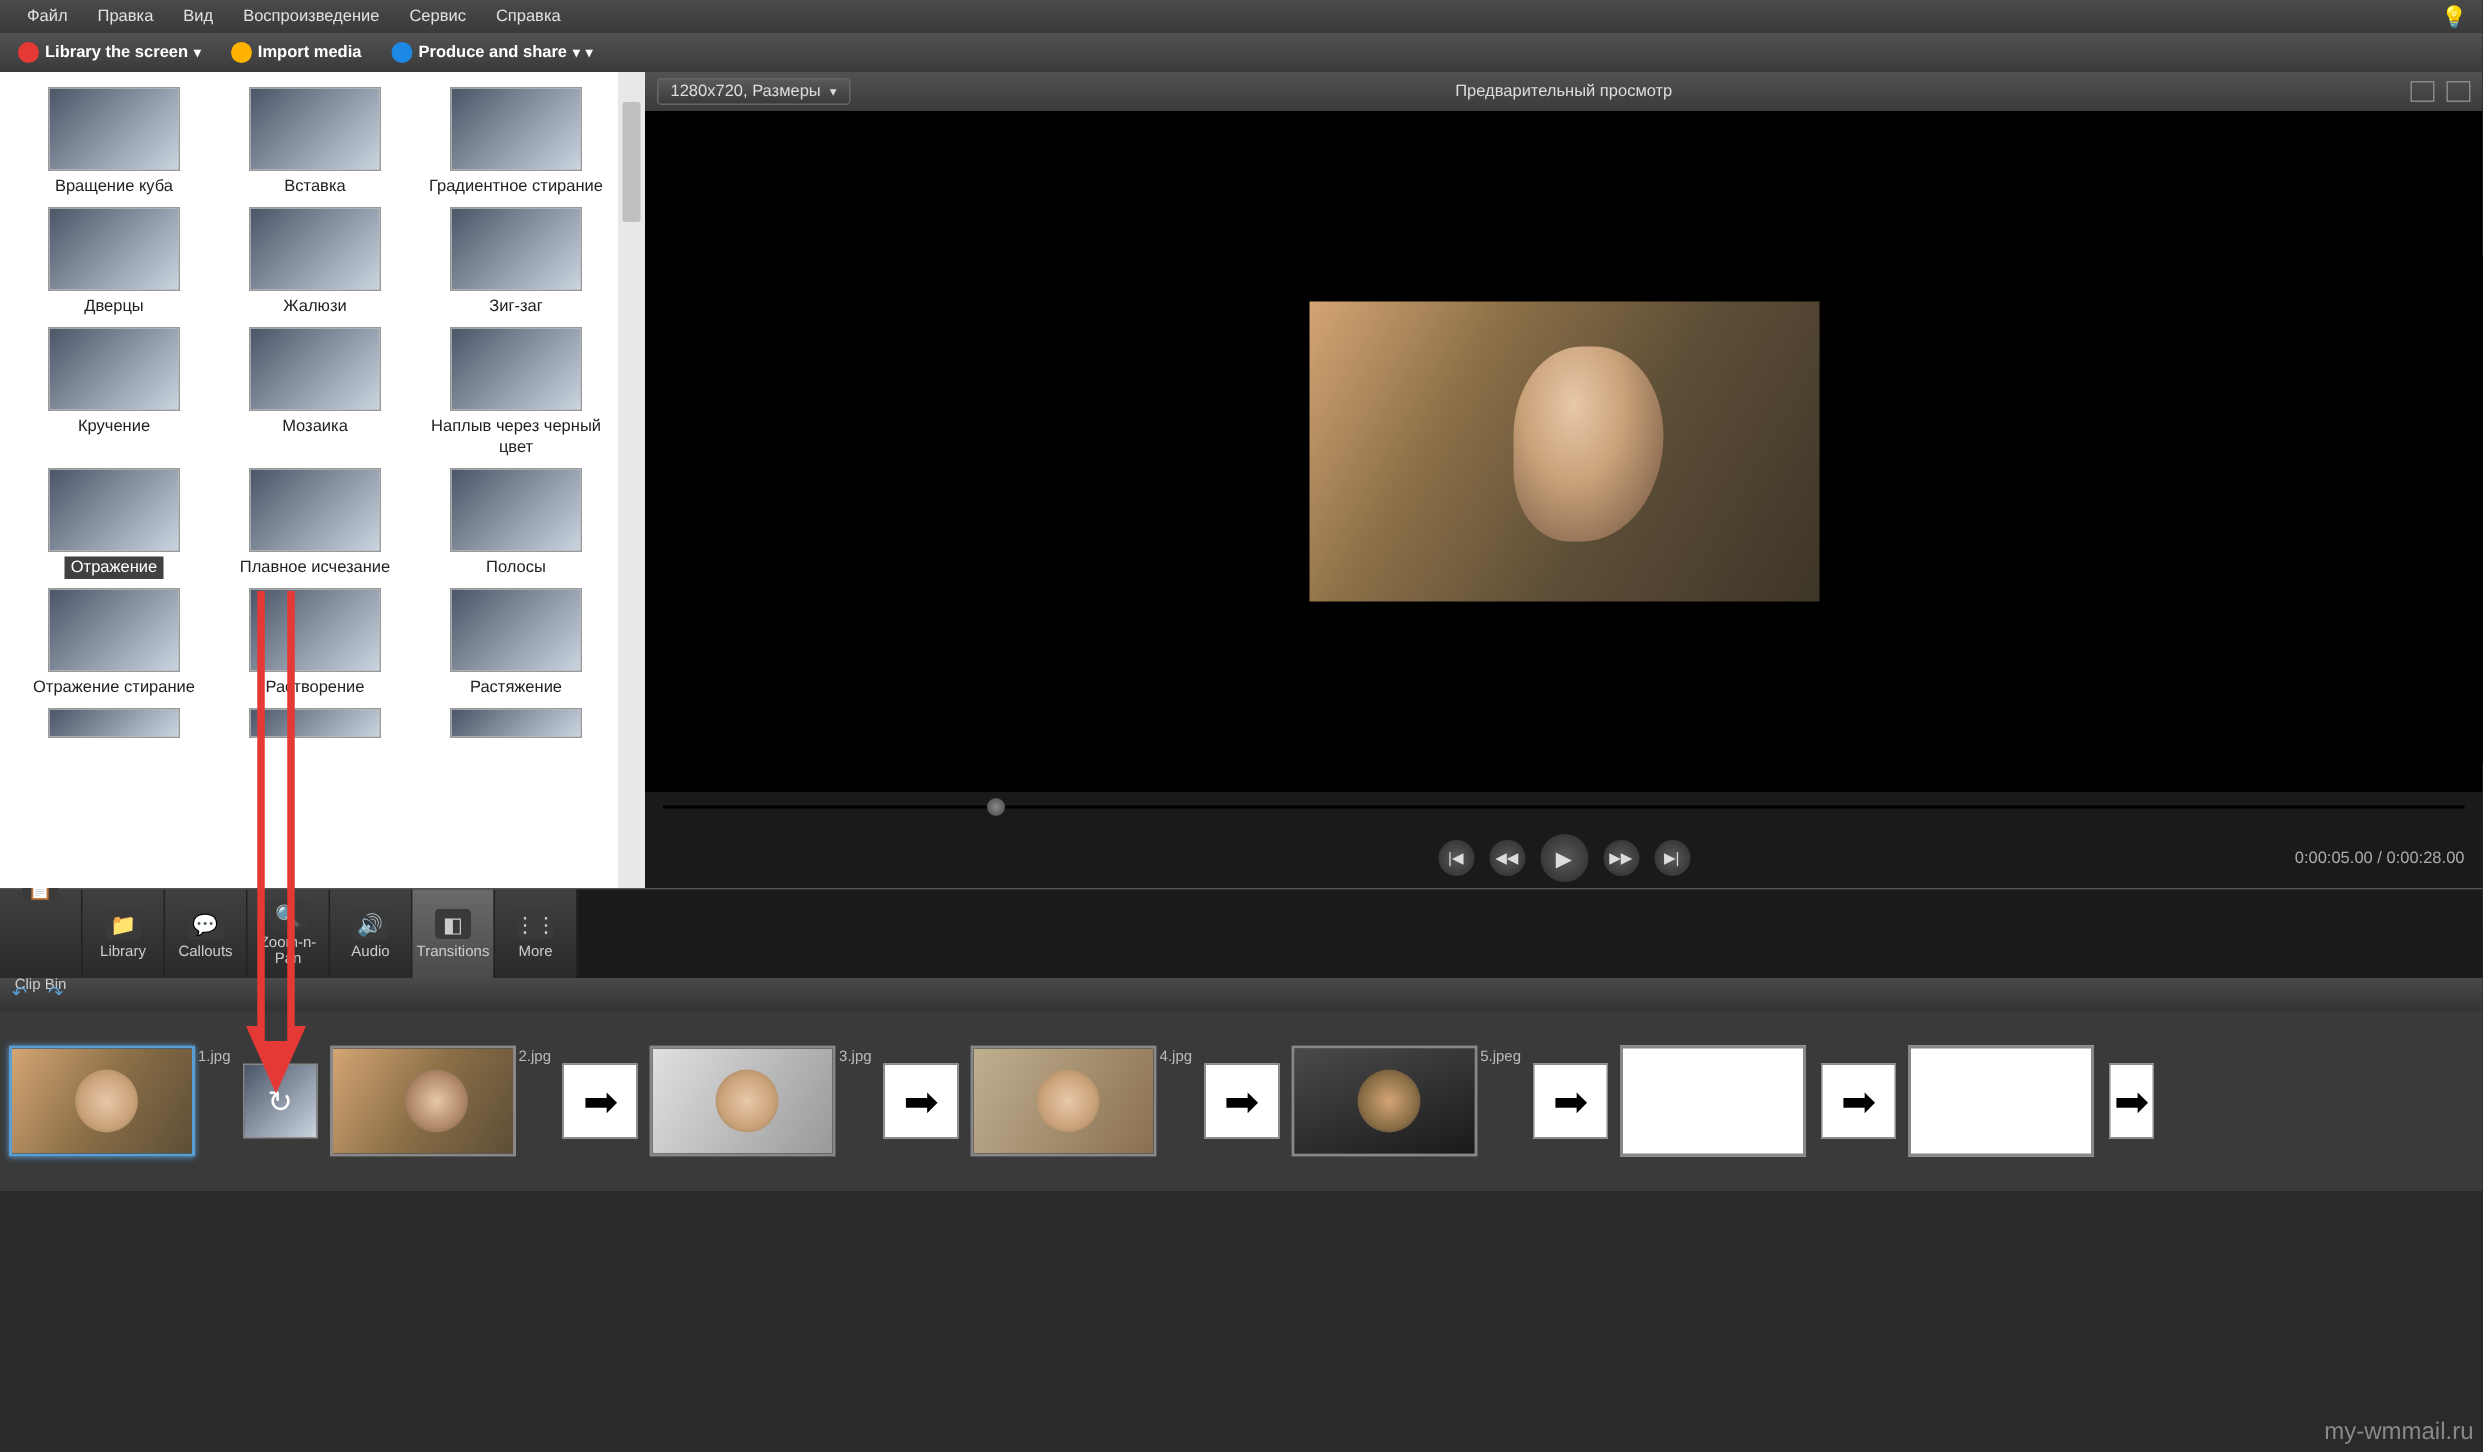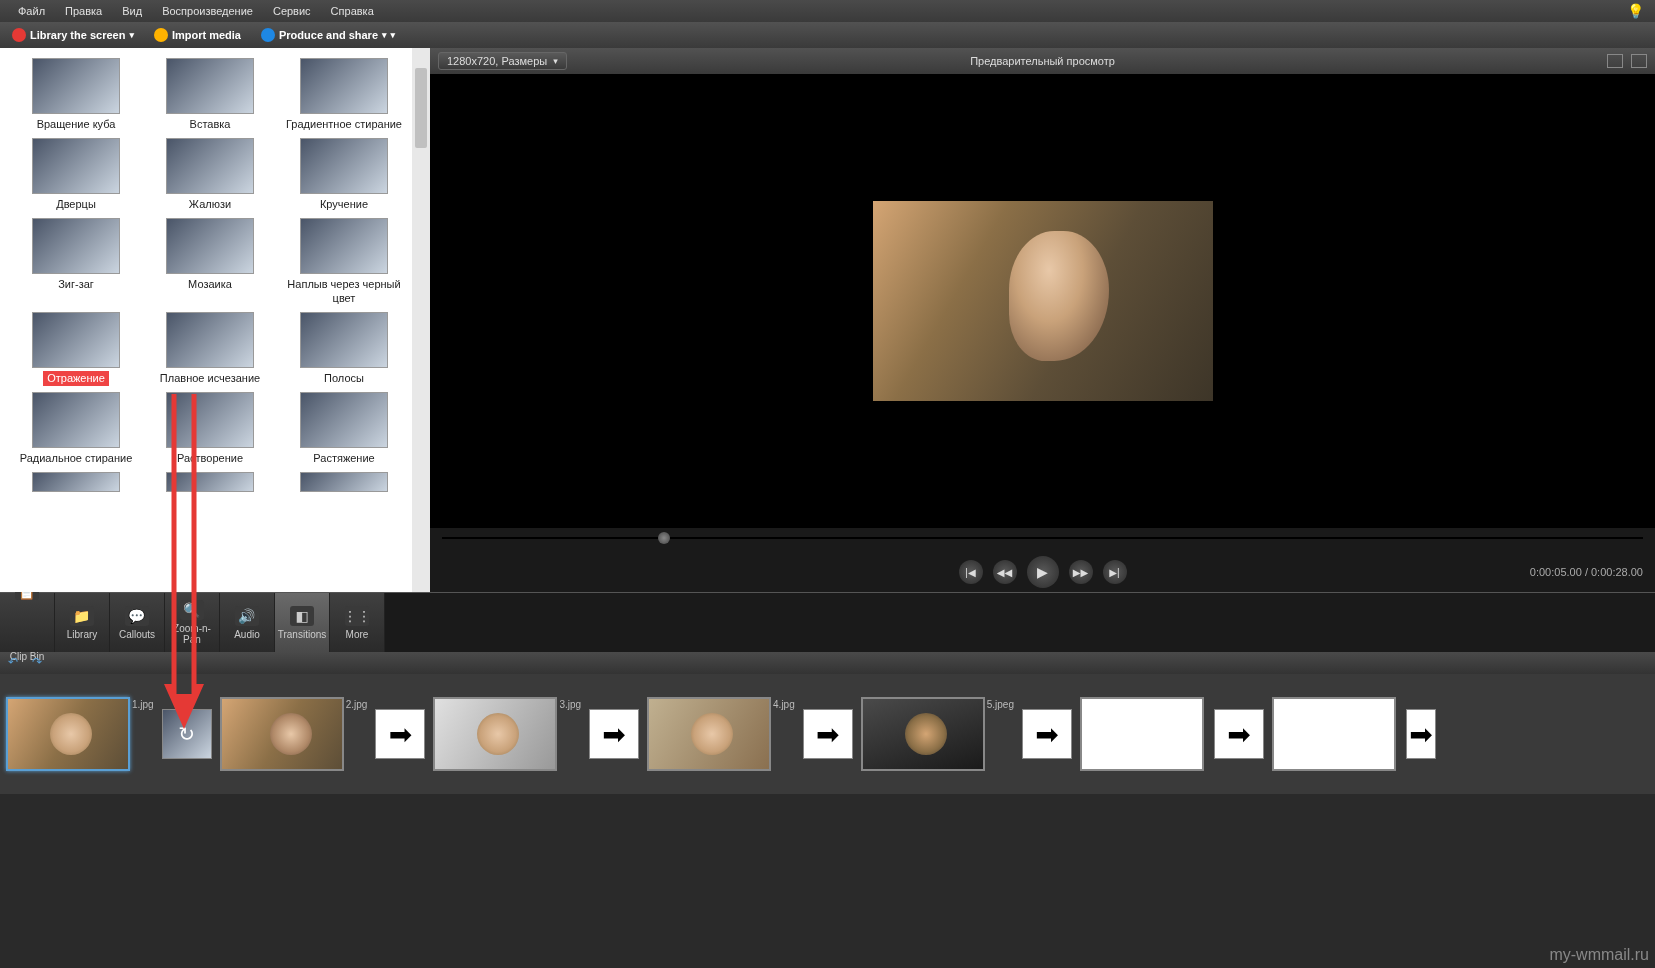--- a/index.html
+++ b/index.html
@@ -23,21 +23,21 @@
   .main { display: flex; height: 544px; }
   
   
   .trans-panel { width: 430px; background: #fff; position: relative; overflow: hidden; }
   .trans-scroll { position: absolute; right: 0; top: 0; width: 18px; height: 100%; background: #e8e8e8; }
   .trans-scroll::before { content: ""; position: absolute; top: 20px; left: 3px; width: 12px; height: 80px; background: #c0c0c0; border-radius: 2px; }
   .trans-grid { padding: 10px 20px 10px 10px; display: grid; grid-template-columns: repeat(3, 1fr); gap: 6px 2px; }
   .trans-item { display: flex; flex-direction: column; align-items: center; cursor: pointer; }
   .trans-thumb { width: 88px; height: 56px; background: linear-gradient(135deg, #4a5568, #cbd5e0); border: 1px solid #999; position: relative; display: flex; align-items: center; justify-content: center; }
   .trans-label { font-size: 11px; color: #222; margin-top: 3px; text-align: center; padding: 1px 4px; line-height: 1.2; }
-  .trans-label.selected { background: #ef4444; color: #fff; }
+  .trans-label.selected { background: #404040; color: #fff; }
   
   
   .preview-area { flex: 1; background: #1a1a1a; display: flex; flex-direction: column; }
   .preview-toolbar { height: 26px; background: linear-gradient(#525252, #3a3a3a); display: flex; align-items: center; padding: 0 8px; font-size: 11px; color: #ddd; position: relative; }
   .res-btn { background: linear-gradient(#5a5a5a, #3a3a3a); border: 1px solid #666; padding: 2px 8px; border-radius: 3px; display: flex; align-items: center; cursor: pointer; }
   .res-btn .caret { margin-left: 6px; font-size: 9px; }
   .preview-title { position: absolute; left: 50%; transform: translateX(-50%); }
   .preview-icons { position: absolute; right: 8px; display: flex; gap: 8px; }
   .preview-icons span { width: 16px; height: 14px; border: 1px solid #888; cursor: pointer; }
   
@@ -143,49 +143,49 @@
         <div class="trans-item">
           <div class="trans-thumb"></div>
           <div class="trans-label">Дверцы</div>
         </div>
         <div class="trans-item">
           <div class="trans-thumb"></div>
           <div class="trans-label">Жалюзи</div>
         </div>
         <div class="trans-item">
           <div class="trans-thumb"></div>
+          <div class="trans-label">Зиг-заг</div>
+        </div>
+        <div class="trans-item">
+          <div class="trans-thumb"></div>
           <div class="trans-label">Кручение</div>
         </div>
         <div class="trans-item">
           <div class="trans-thumb"></div>
-          <div class="trans-label">Зиг-заг</div>
-        </div>
-        <div class="trans-item">
-          <div class="trans-thumb"></div>
           <div class="trans-label">Мозаика</div>
         </div>
         <div class="trans-item">
           <div class="trans-thumb"></div>
           <div class="trans-label">Наплыв через черный цвет</div>
         </div>
         <div class="trans-item">
           <div class="trans-thumb"></div>
           <div class="trans-label selected">Отражение</div>
         </div>
         <div class="trans-item">
           <div class="trans-thumb"></div>
           <div class="trans-label">Плавное исчезание</div>
         </div>
         <div class="trans-item">
           <div class="trans-thumb"></div>
           <div class="trans-label">Полосы</div>
         </div>
         <div class="trans-item">
           <div class="trans-thumb"></div>
-          <div class="trans-label">Радиальное стирание</div>
+          <div class="trans-label">Отражение стирание</div>
         </div>
         <div class="trans-item">
           <div class="trans-thumb"></div>
           <div class="trans-label">Растворение</div>
         </div>
         <div class="trans-item">
           <div class="trans-thumb"></div>
           <div class="trans-label">Растяжение</div>
         </div>
         <div class="trans-item">

